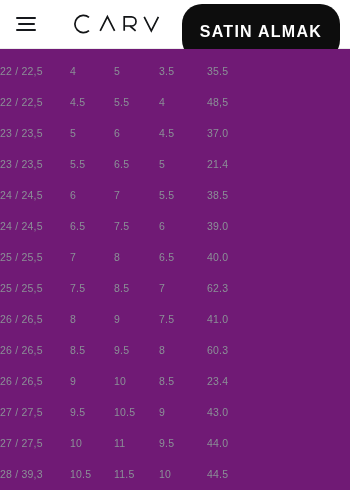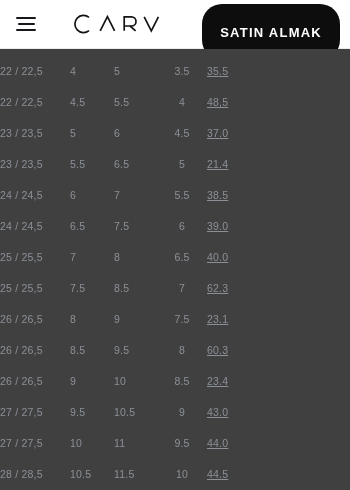--- a/index.html
+++ b/index.html
@@ -71,40 +71,40 @@
     right: 10px;
     top: 4px;
     height: 56px;
     min-width: 117px;
     padding: 0 18px;
     background: #0d0d0d;
     color: #ffffff;
     border: none;
     border-radius: 20px;
     font-family: "Liberation Sans", sans-serif;
-    font-size: 13px;
+    font-size: 16px;
     font-weight: bold;
     letter-spacing: 1.25px;
     cursor: pointer;
     display: flex;
     align-items: center;
     justify-content: center;
     white-space: nowrap;
   }
 
   .header-divider {
     height: 1px;
     background: #ececec;
     width: 100%;
   }
 
   
   .table-area {
     position: relative;
-    background: #404040;
+    background: #701a75;
     height: 442px;
     overflow: hidden;
   }
 
   .size-table {
     width: 100%;
     border-collapse: collapse;
     table-layout: fixed;
     margin-top: 7px;
   }
@@ -122,22 +122,22 @@
   }
 
   .col-1 { width: 68px;  padding-left: 48px !important; }
   .col-2 { width: 44px; }
   .col-3 { width: 45px; }
   .col-4 { width: 48px; }
   .col-5 { width: auto; }
 
   .size-table td.c2 { padding-left: 2px !important; }
   .size-table td.c3 { padding-left: 2px !important; }
-  .size-table td.c4 { padding-left: 2px !important; text-align: center; }
-  .size-table td.c5 { padding-left: 2px !important; text-decoration: underline; }
+  .size-table td.c4 { padding-left: 2px !important; }
+  .size-table td.c5 { padding-left: 2px !important; }
 </style>
 </head>
 <body>
 
 <div class="viewport">
 
   <div class="header">
 
     <button class="menu-button">
       <span class="bar bar-1"></span>
@@ -226,21 +226,21 @@
             <td class="c2">7.5</td>
             <td class="c3">8.5</td>
             <td class="c4">7</td>
             <td class="c5">62.3</td>
           </tr>
           <tr>
             <td class="c1">26 / 26,5</td>
             <td class="c2">8</td>
             <td class="c3">9</td>
             <td class="c4">7.5</td>
-            <td class="c5">23.1</td>
+            <td class="c5">41.0</td>
           </tr>
           <tr>
             <td class="c1">26 / 26,5</td>
             <td class="c2">8.5</td>
             <td class="c3">9.5</td>
             <td class="c4">8</td>
             <td class="c5">60.3</td>
           </tr>
           <tr>
             <td class="c1">26 / 26,5</td>
@@ -257,21 +257,21 @@
             <td class="c5">43.0</td>
           </tr>
           <tr>
             <td class="c1">27 / 27,5</td>
             <td class="c2">10</td>
             <td class="c3">11</td>
             <td class="c4">9.5</td>
             <td class="c5">44.0</td>
           </tr>
           <tr>
-            <td class="c1">28 / 28,5</td>
+            <td class="c1">28 / 39,3</td>
             <td class="c2">10.5</td>
             <td class="c3">11.5</td>
             <td class="c4">10</td>
             <td class="c5">44.5</td>
           </tr>
         </tbody>
     </table>
   </div>
 
 </div>

